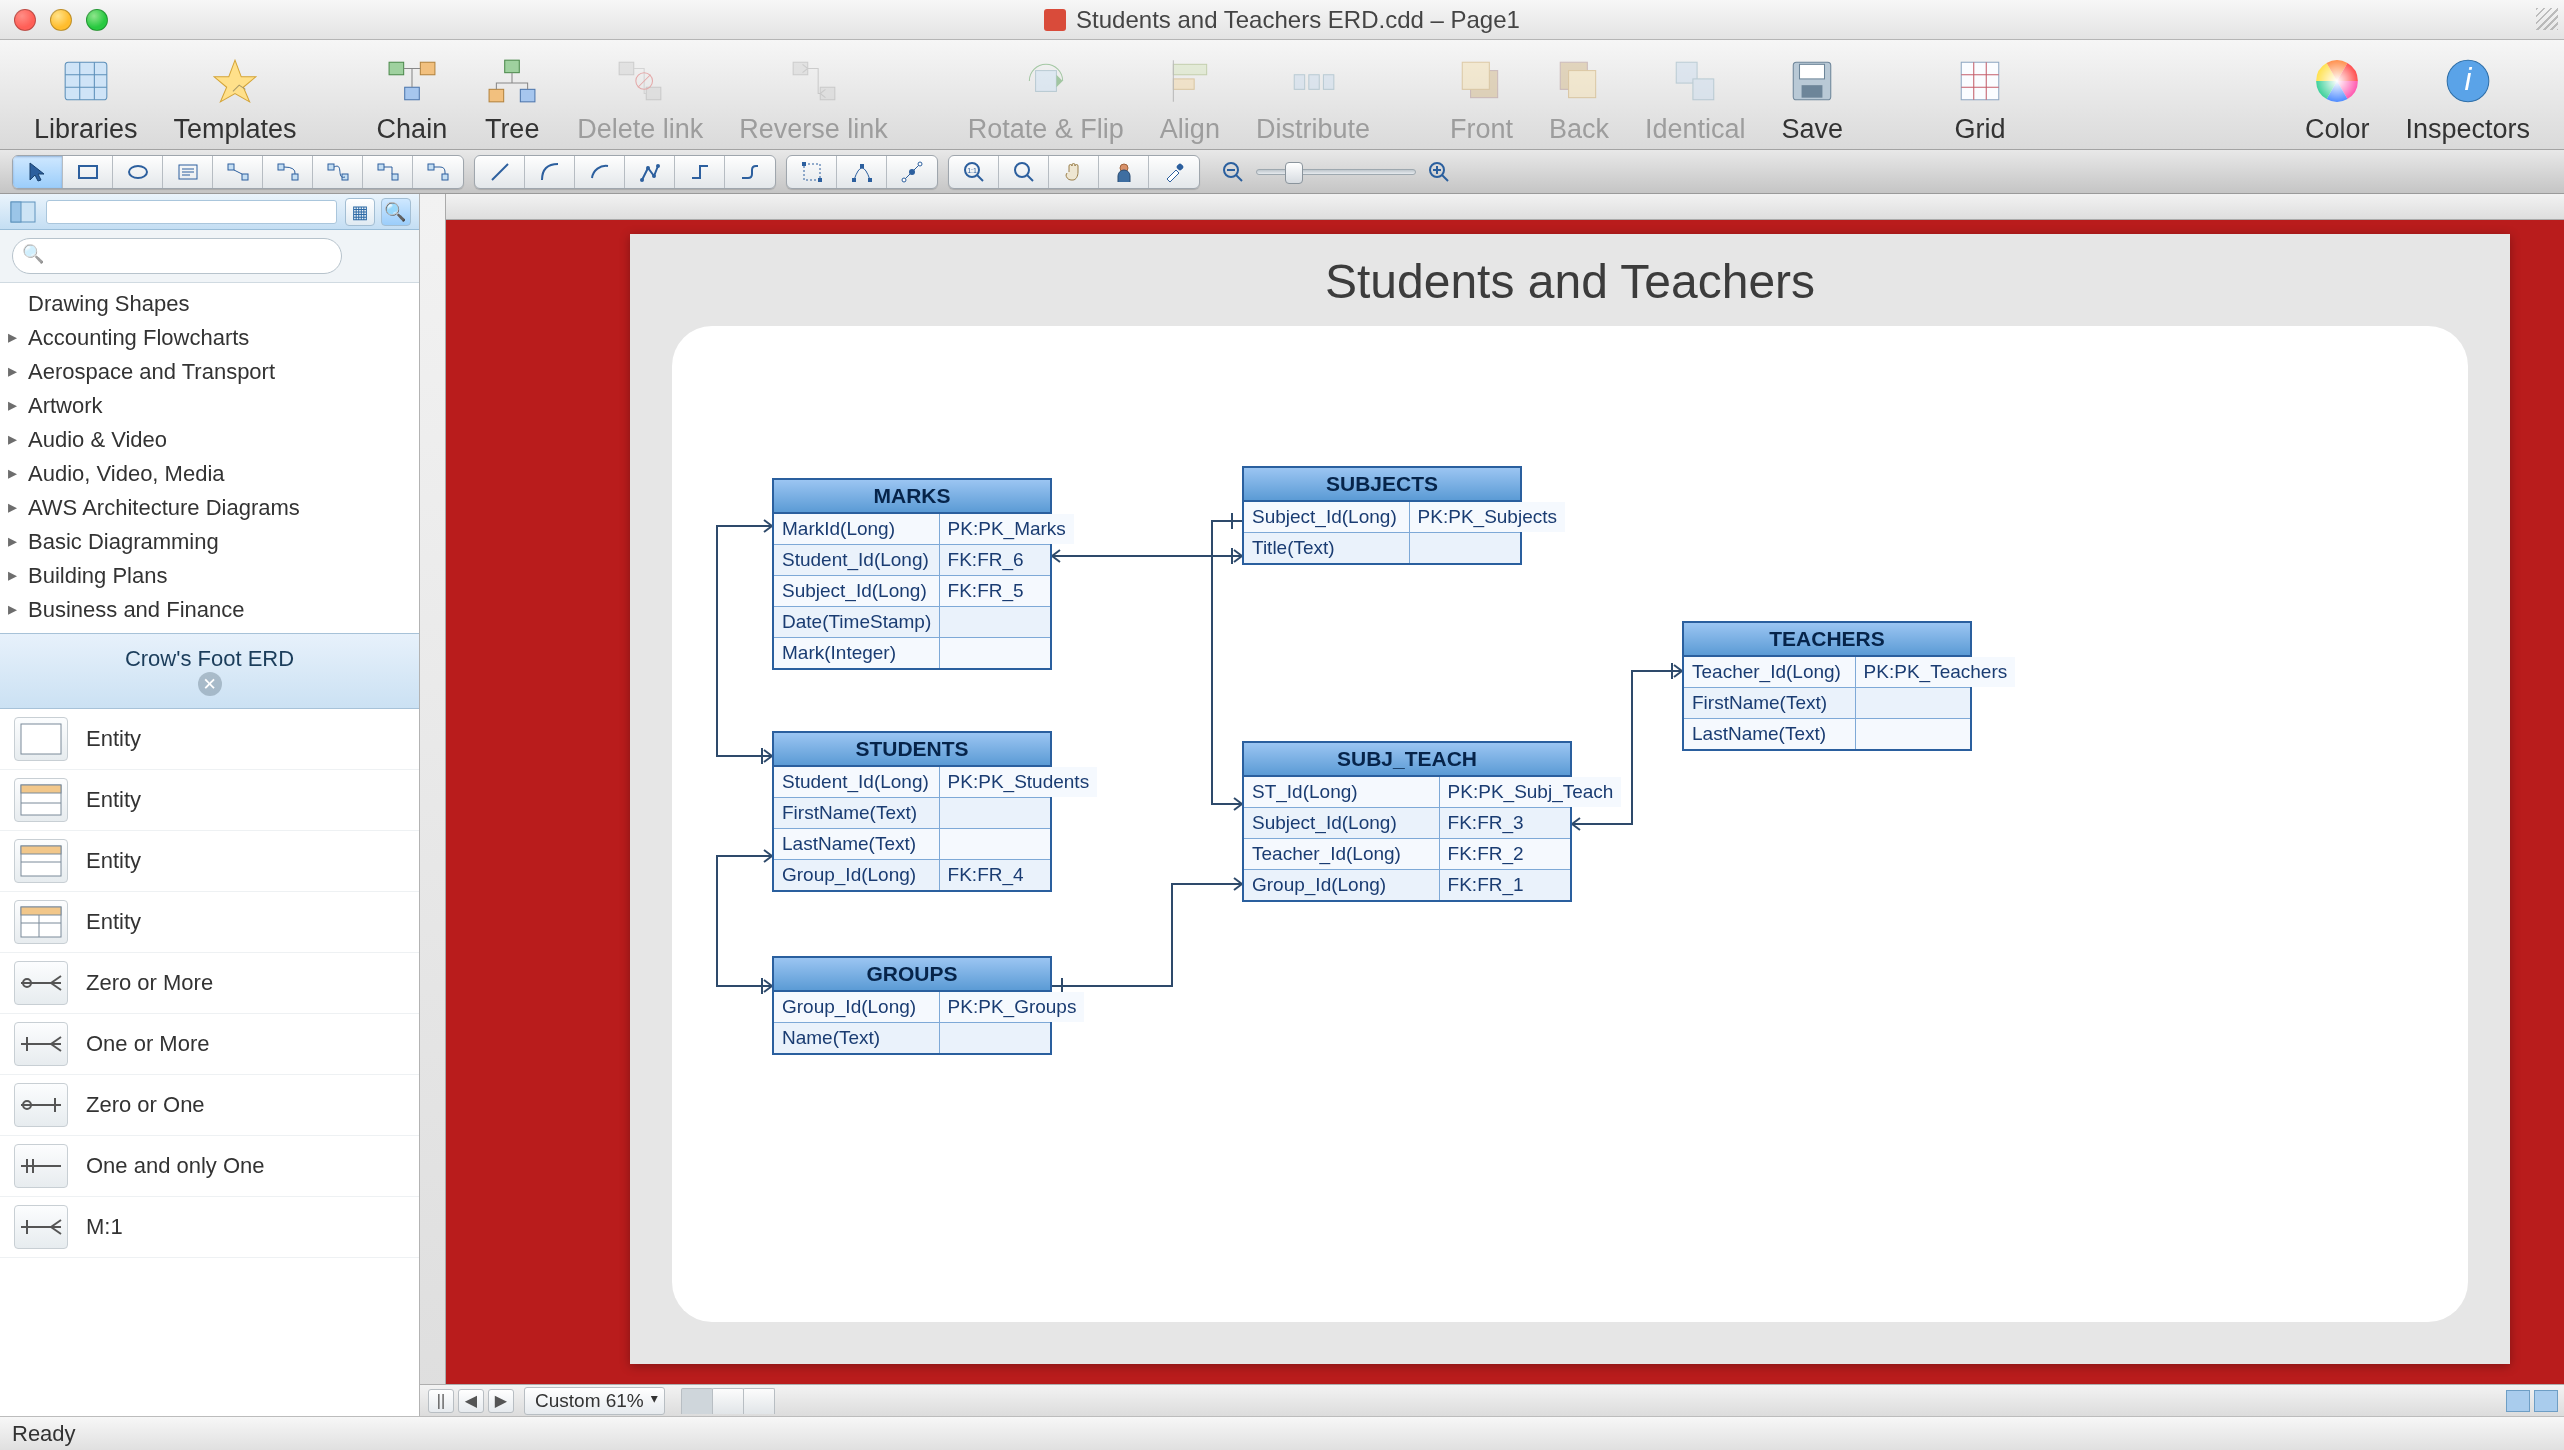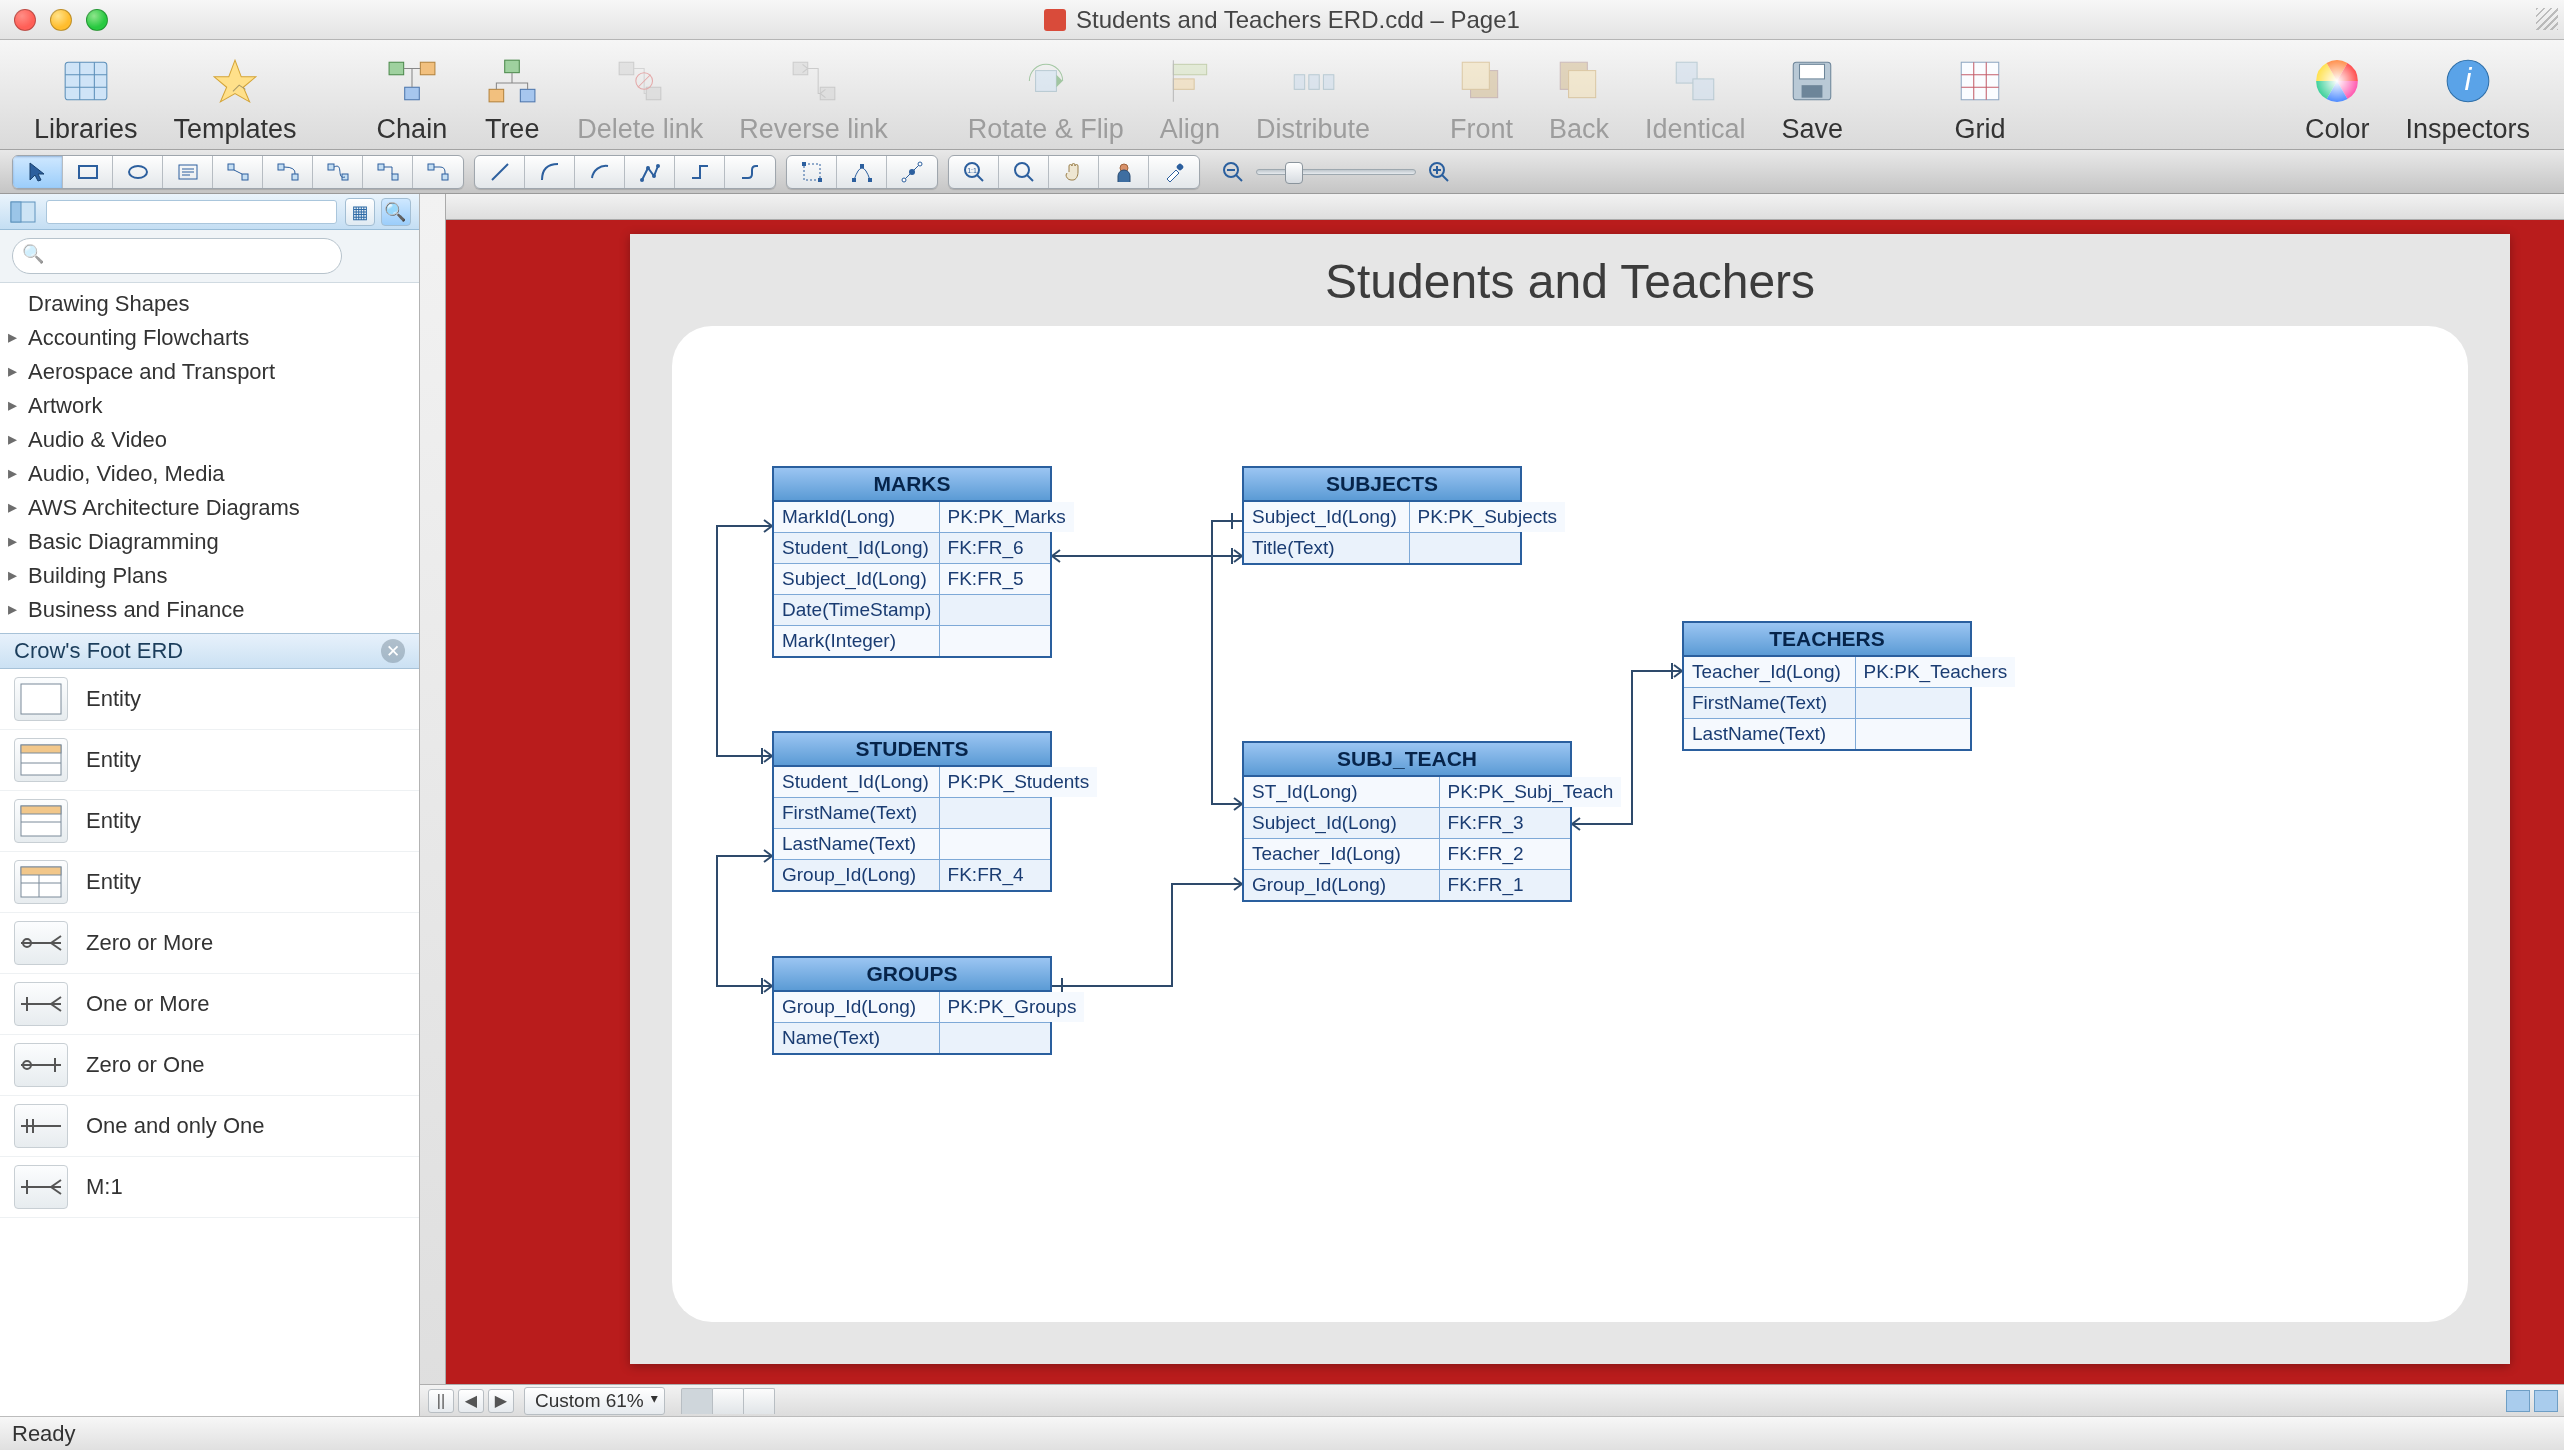--- a/index.html
+++ b/index.html
@@ -46,21 +46,21 @@
   .sidebar-head .right{ display:flex; gap:6px;}
   .sidebar-head .right .sq{ width:30px; height:28px; background:linear-gradient(#fff,#dfeaf2); border:1px solid #a3bed3; border-radius:4px; display:flex; align-items:center; justify-content:center; font-size:18px; color:#2d6aa6;}
   .sidebar-head .right .sq.active{ background:linear-gradient(#cfe8ff,#9bcdfa);}
   .sidebar-search{ padding:8px 12px; background:#f0f4f7; border-bottom:1px solid #d0dae1;}
   .sidebar-search input{ width:330px; height:36px; border-radius:18px; border:1px solid #b7c3cc; padding:0 34px; font-size:20px; background:#fff; }
   .sidebar-search .mag{ position:relative; }
   .sidebar-search .mag::before{ content:"🔍"; position:absolute; left:10px; top:5px; font-size:18px; opacity:.6;}
   .tree{ flex:0 0 auto; padding:4px 0 6px; font-size:22px; color:#333; overflow:hidden;}
   .tree-item{ padding:4px 8px 4px 28px; position:relative; cursor:pointer;}
   .tree-item.has-children::before{ content:"▸"; position:absolute; left:8px; top:5px; color:#6d6d6d; font-size:18px;}
-  .section-header{ background:linear-gradient(#e7f1fb,#cbe1f3); border-top:1px solid #a7c2d8; border-bottom:1px solid #a7c2d8; padding:4px 14px; font-size:22px; color:#1b3d5b; display:flex; align-items:center; justify-content:space-between;}
+  .section-header{ background:linear-gradient(#e7f1fb,#cbe1f3); border-top:1px solid #a7c2d8; border-bottom:1px solid #a7c2d8; padding:12px 14px; font-size:22px; color:#1b3d5b; display:flex; align-items:center; justify-content:space-between;flex-direction:column;}
   .section-close{ width:24px; height:24px; border-radius:50%; background:rgba(100,120,135,.4); color:#fff; display:flex; align-items:center; justify-content:center; font-size:17px;}
   .shape-list{ flex:1; overflow:hidden; }
   .shape-row{ display:flex; align-items:center; gap:18px; padding:8px 14px; border-bottom:1px solid #eef1f3; cursor:grab;}
   .shape-thumb{ width:54px; height:44px; border:1px solid #c8cfd4; border-radius:4px; background:linear-gradient(#fcfdfe,#e7ecef); display:flex; align-items:center; justify-content:center; position:relative;}
   .shape-row .name{ font-size:22px; color:#333;}
 
   
   .canvas-wrap{ flex:1; background:#b91c1c; position:relative; overflow:hidden;}
   .rulers-top{ position:absolute; left:26px; right:0; top:0; height:26px; background:linear-gradient(#f2f2f2,#dedede); border-bottom:1px solid #aaa;}
   .rulers-left{ position:absolute; left:0; top:0; bottom:0; width:26px; background:linear-gradient(#f2f2f2,#dedede); border-right:1px solid #aaa;}
@@ -621,21 +621,21 @@
 
           <path d="M100 530 H45 V660 H100 M100 530 l-8 -6 M100 530 l-8 6 M100 660 l-8 -6 M100 660 l-8 6 M90 652 v16"></path>
 
           <path d="M570 195 H540 V478 H570 M570 478 l-8 -6 M570 478 l-8 6 M560 187 v16"></path>
 
           <path d="M900 498 H960 V345 H1010 M900 498 l8 -6 M900 498 l8 6 M1010 345 l-8 -6 M1010 345 l-8 6 M1000 337 v16"></path>
 
           <path d="M380 660 H500 V558 H570 M570 558 l-8 -6 M570 558 l-8 6 M390 652 v16"></path>
         </svg>
 
-        <div class="entity" style="left:100px; top:140px; width:280px;">
+        <div class="entity" style="left:100px; top:152px; width:280px;">
           <div class="hdr">MARKS</div>
           <div id="ent-marks">
               <div class="row">
                 <div class="c1">MarkId(Long)</div>
                 <div class="c2">PK:PK_Marks</div>
               </div>
               <div class="row">
                 <div class="c1">Student_Id(Long)</div>
                 <div class="c2">FK:FR_6</div>
               </div>

